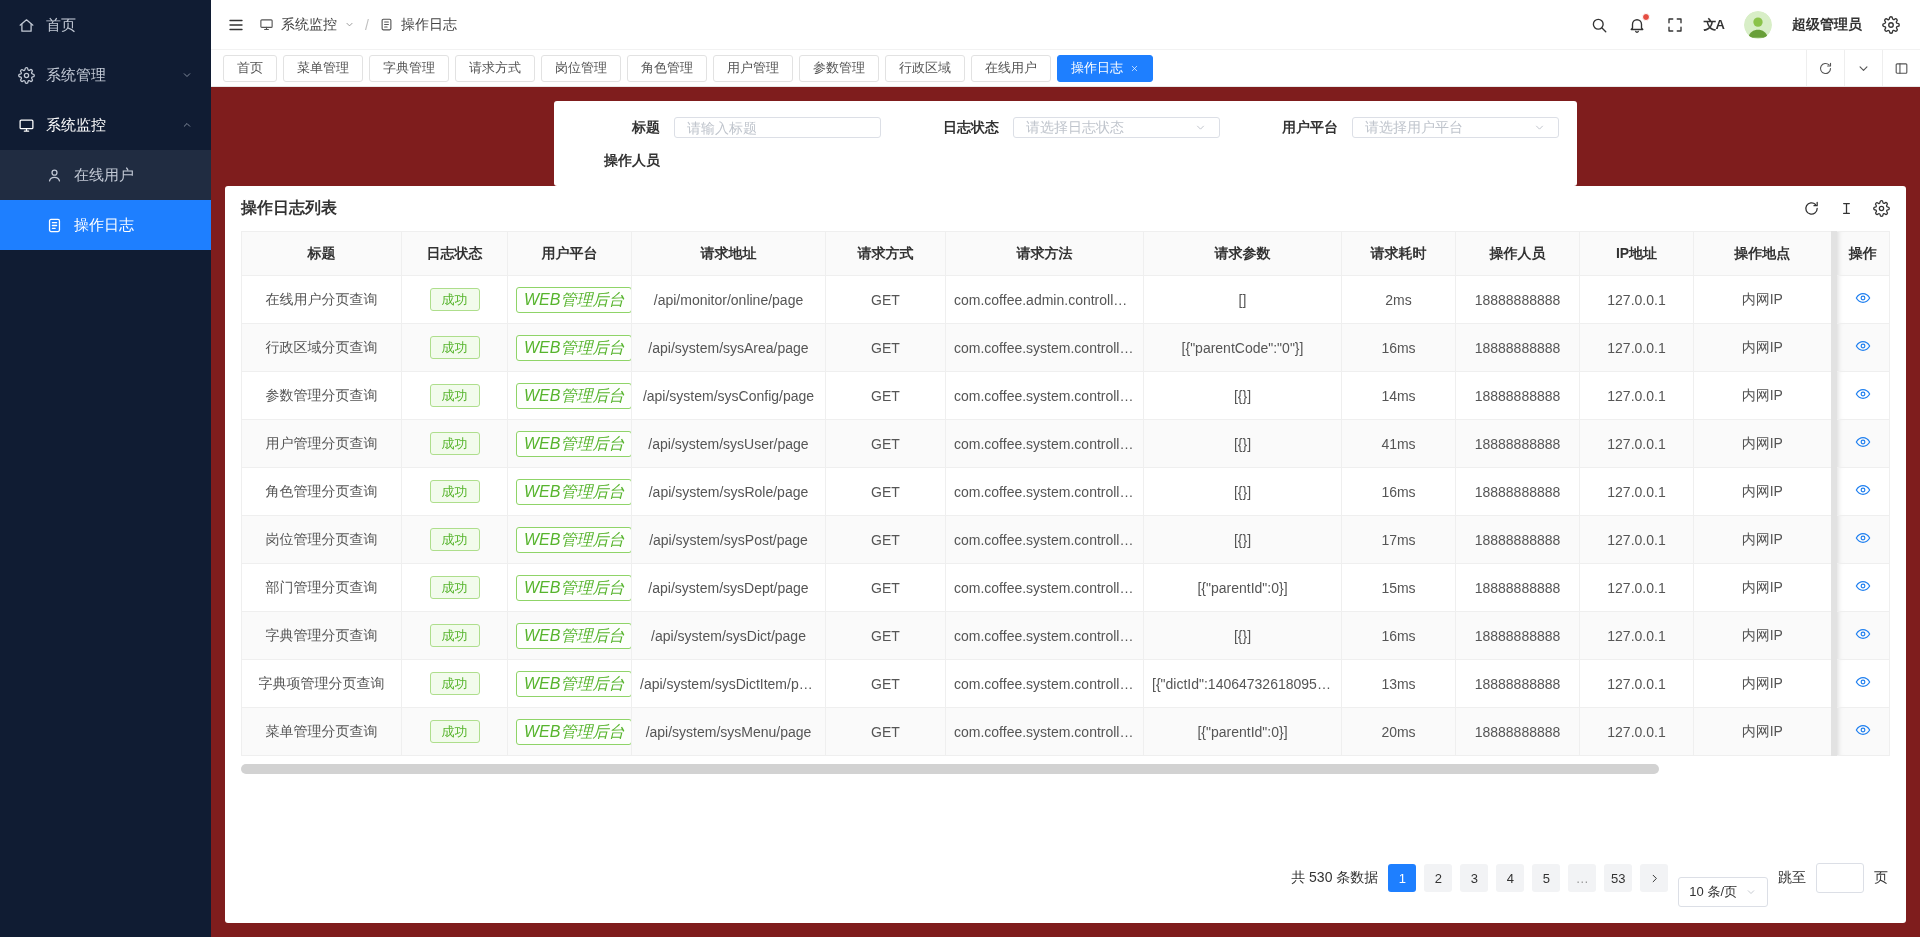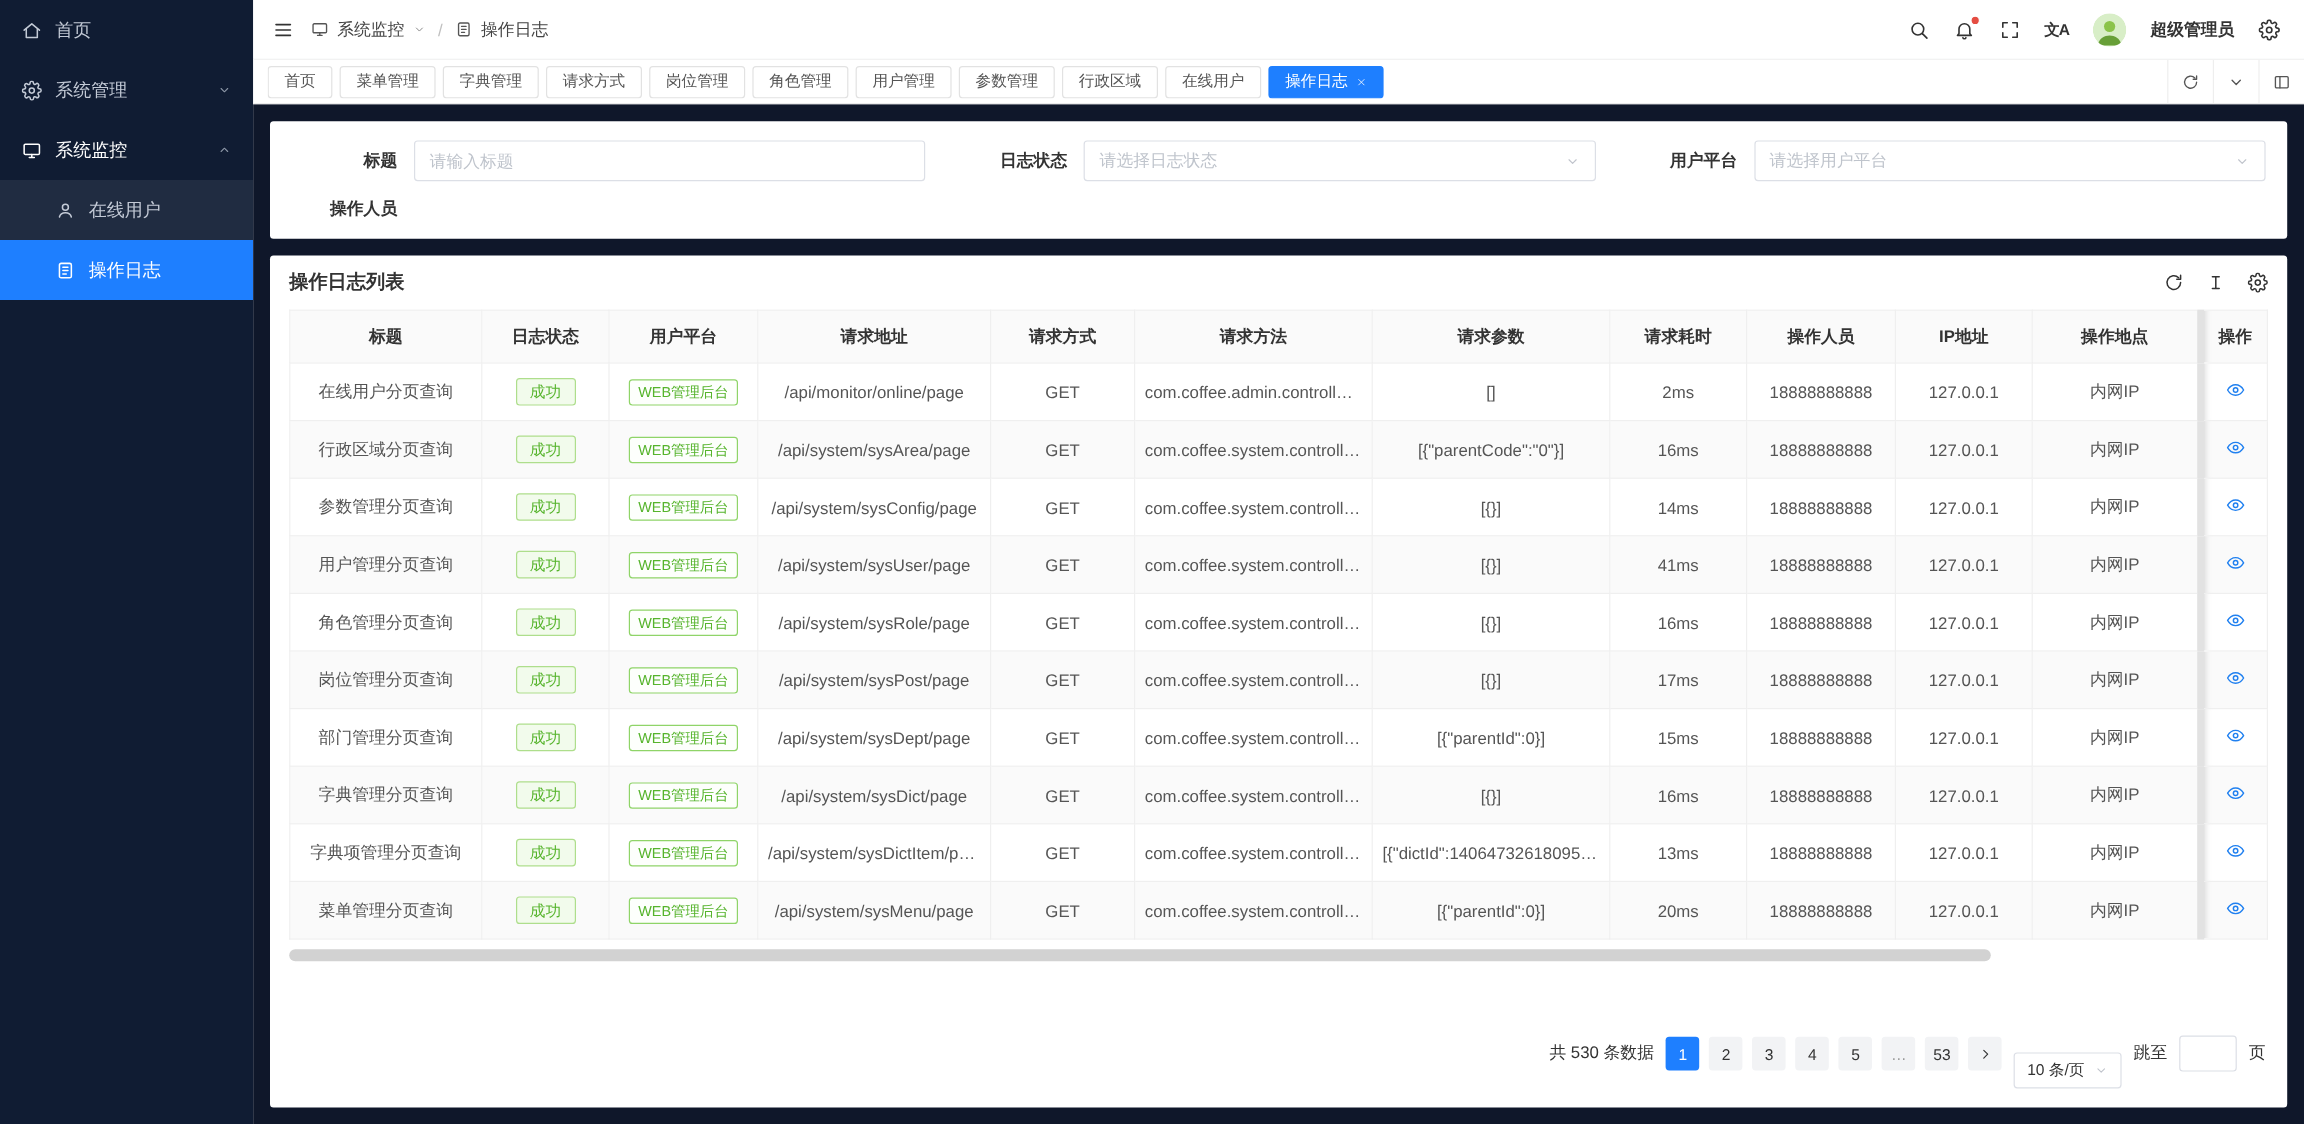--- a/index.html
+++ b/index.html
@@ -35,28 +35,28 @@
   .username { font-size:14px; font-weight:600; color:#333; cursor:pointer; }
 
   .tabbar { height:38px; background:#fff; border-top:1px solid #f2f2f2; border-bottom:1px solid #e8e8e8; display:flex; align-items:center; padding:0 0 0 12px; flex-shrink:0; }
   .tab-list { display:flex; gap:6px; flex:1; align-items:center; overflow:hidden; }
   .tab { height:27px; display:inline-flex; align-items:center; gap:7px; padding:0 13px; border:1px solid #e2e2e2; border-radius:3px; background:#fff; color:#555; font-size:13px; cursor:pointer; white-space:nowrap; }
   .tab.active { background:#1e7fff; border-color:#1e7fff; color:#fff; }
   .tab-x { font-size:9px; display:inline-flex; }
   .tabbar-tools { display:flex; align-items:center; height:100%; }
   .tool { width:38px; height:100%; display:flex; align-items:center; justify-content:center; color:#555; font-size:15px; border-left:1px solid #eee; cursor:pointer; }
 
-  .content { flex:1; background:#0f172a; padding:14px; display:flex; flex-direction:column; gap:14px; min-height:0; }
+  .content { flex:1; background:#7f1d1d; padding:14px; display:flex; flex-direction:column; min-height:0;align-items:center; }
 
   
   .filter-card { background:#fff; border-radius:3px; padding:16px 18px; flex-shrink:0; }
   .filter-form { display:grid; grid-template-columns:1fr 1fr 1fr; gap:14px 30px; }
   .form-item { display:flex; align-items:center; min-width:0; }
   .flabel { width:88px; text-align:right; margin-right:14px; font-size:14px; font-weight:600; color:#333; flex-shrink:0; }
-  .control { flex:1; height:34px; border:1px solid #dcdfe6; border-radius:3px; padding:0 12px; font-size:14px; color:#333; outline:none; background:#fff; min-width:0; font-family:inherit; }
+  .control { flex:1; height:21px; border:1px solid #dcdfe6; border-radius:3px; padding:0 12px; font-size:14px; color:#333; outline:none; background:#fff; min-width:0; font-family:inherit; }
   .control::placeholder { color:#bfc4cc; }
   .select { display:flex; align-items:center; justify-content:space-between; cursor:pointer; }
   .select .ph { color:#bfc4cc; font-size:14px; }
   .select .icon.sel { color:#c0c4cc; font-size:13px; }
   .filter-actions { grid-column:2 / 4; display:flex; justify-content:flex-end; align-items:center; gap:12px; }
   .btn { height:32px; display:inline-flex; align-items:center; gap:6px; padding:0 15px; border:1px solid #dcdfe6; background:#fff; border-radius:3px; font-size:14px; color:#333; cursor:pointer; font-family:inherit; }
   .btn .icon { font-size:14px; }
   .btn.primary { background:#1e7fff; border-color:#1e7fff; color:#fff; }
   .collapse-link { color:#1e7fff; font-size:14px; font-weight:600; display:inline-flex; align-items:center; gap:4px; cursor:pointer; }
   .collapse-link .icon { font-size:12px; }
@@ -69,21 +69,21 @@
   .card-tools .hicon { font-size:17px; }
 
   table { width:100%; border-collapse:collapse; table-layout:fixed; font-size:14px; }
   th,td { border:1px solid #efefef; text-align:center; padding:0 8px; overflow:hidden; white-space:nowrap; text-overflow:ellipsis; }
   th { height:44px; background:#fafafa; color:#333; font-weight:600; }
   td { height:48px; color:#555; }
   tbody tr:nth-child(even) { background:#fafafa; }
   .col-op { border-left:6px solid #e2e2e2; box-shadow:inset 6px 0 6px -6px rgba(0,0,0,0.18); }
   .tag { display:inline-block; border-radius:3px; line-height:1; }
   .tag-status { padding:4px 11px; font-size:13px; color:#56b42c; background:#f2fbec; border:1px solid #aede8c; }
-  .tag-platform { padding:4px 7px; font-size:12px; color:#56b42c; background:#fdfffc; border:1px solid #8fd468; }
+  .tag-platform { padding:4px 7px; font-size:16px; color:#56b42c; background:#fdfffc; border:1px solid #8fd468;font-style:italic; }
   .eye { color:#2080f0; font-size:16px; cursor:pointer; display:inline-flex; }
 
   .hscroll { height:10px; margin-top:8px; flex-shrink:0; }
   .hscroll-thumb { height:10px; width:86%; background:#d2d2d2; border-radius:5px; cursor:pointer; }
 
   
   .pagination { margin-top:auto; display:flex; align-items:center; justify-content:flex-end; gap:10px; padding:14px 2px 6px; font-size:14px; color:#333; flex-shrink:0; }
   .pg-pages { display:flex; gap:8px; align-items:center; }
   .pg { min-width:28px; height:28px; border:none; background:#f2f3f5; border-radius:3px; font-size:13px; color:#333; cursor:pointer; font-family:inherit; display:inline-flex; align-items:center; justify-content:center; padding:0 6px; }
   .pg.active { background:#1e7fff; color:#fff; }

